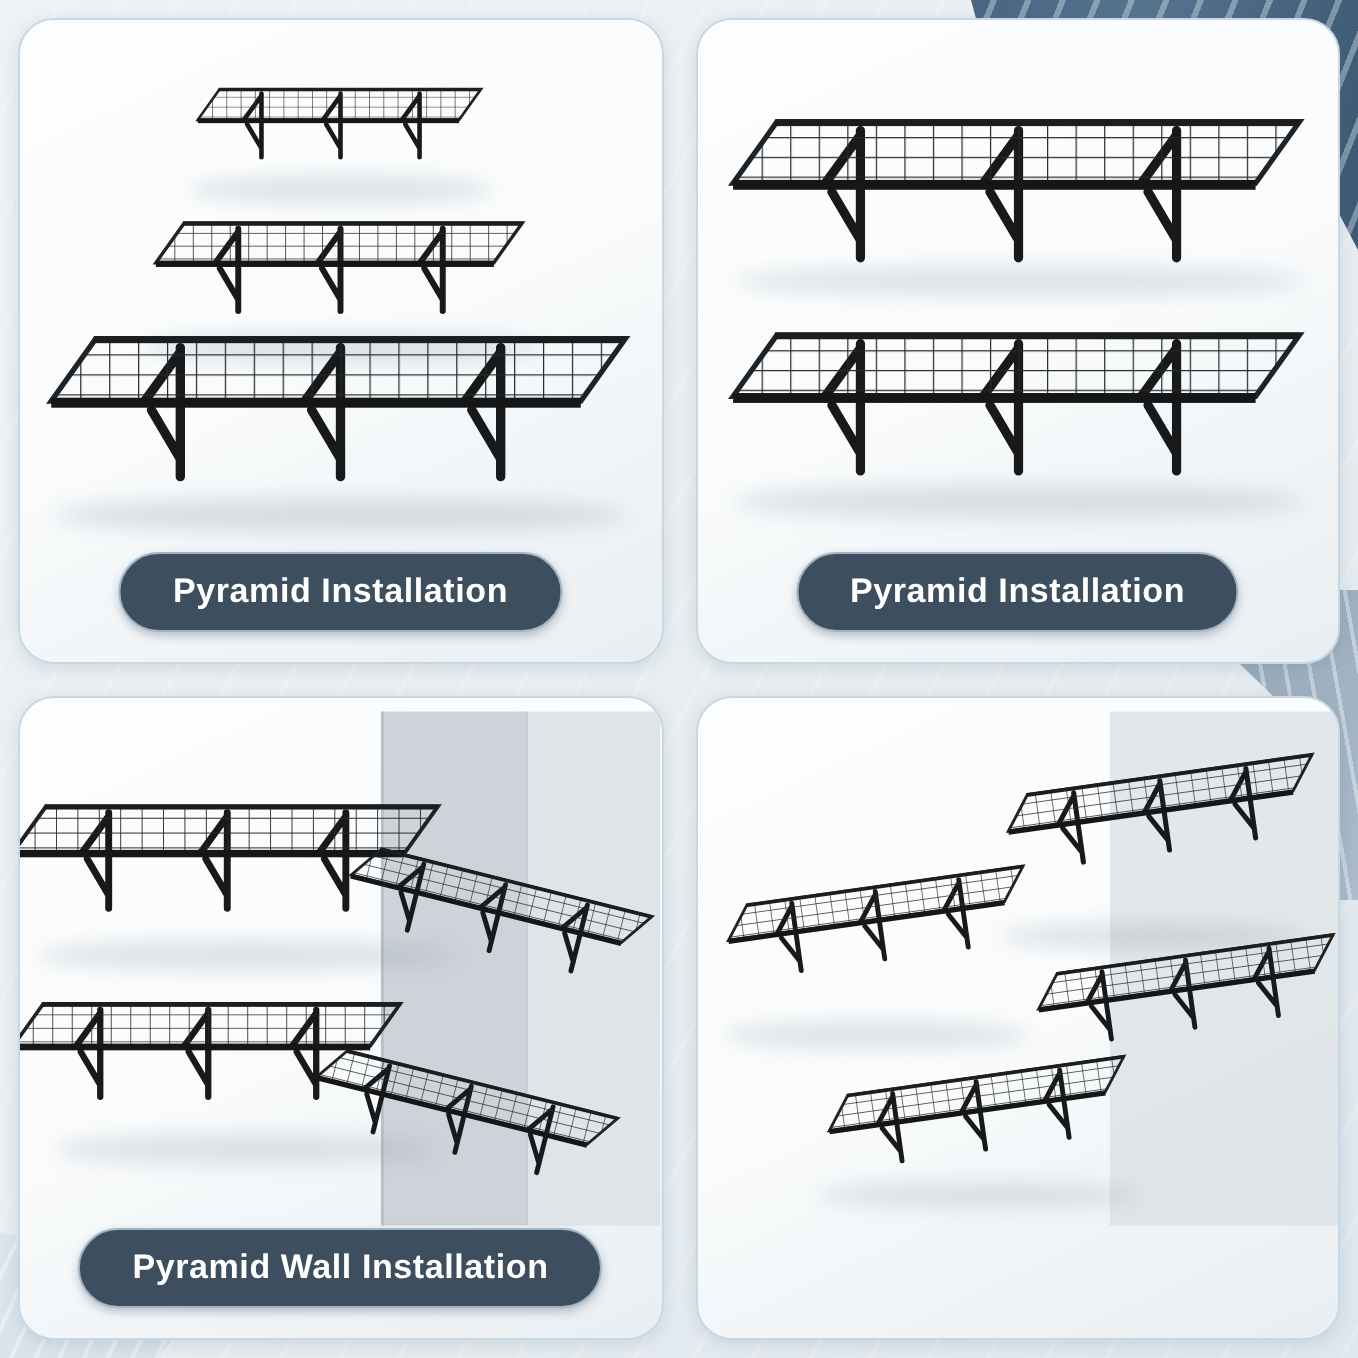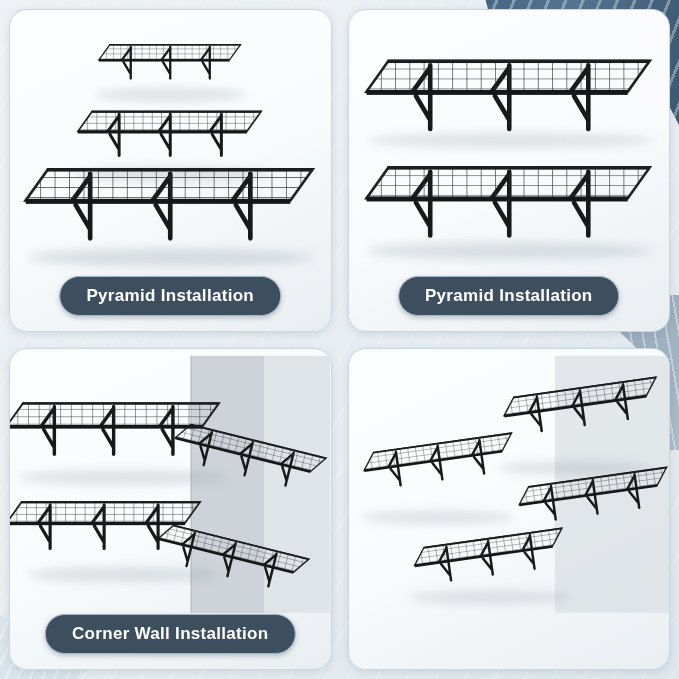--- a/index.html
+++ b/index.html
@@ -134,21 +134,21 @@
         <ellipse cx="110" cy="220" rx="100" ry="8" fill="#8e9aa5" opacity="0.25" filter="url(#blur5)"></ellipse>
         <use href="#shelf" x="-12" y="38" width="225" height="72.7"></use>
         <g transform="translate(170,58) rotate(14)">
           <use href="#shelf" width="160" height="51.7"></use>
         </g>
         <use href="#shelf" x="-12" y="142" width="205" height="66.2"></use>
         <g transform="translate(152,164) rotate(14)">
           <use href="#shelf" width="160" height="51.7"></use>
         </g>
       </svg>
-      <div class="pill">Corner Wall Installation</div>
+      <div class="pill">Pyramid Wall Installation</div>
     </div>
 
     <div class="panel">
       <svg class="illus" viewBox="0 0 320 250" preserveAspectRatio="xMidYMid meet" aria-hidden="true">
         <rect x="208" y="-10" width="120" height="270" fill="#d9dee2" opacity="0.7"></rect>
         <ellipse cx="230" cy="108" rx="80" ry="7" fill="#8e9aa5" opacity="0.25" filter="url(#blur5)"></ellipse>
         <ellipse cx="85" cy="160" rx="80" ry="7" fill="#8e9aa5" opacity="0.25" filter="url(#blur5)"></ellipse>
         <ellipse cx="140" cy="244" rx="85" ry="7" fill="#8e9aa5" opacity="0.25" filter="url(#blur5)"></ellipse>
         <g transform="translate(152,34) rotate(-8)">
           <use href="#shelf" width="165" height="53.3"></use>

